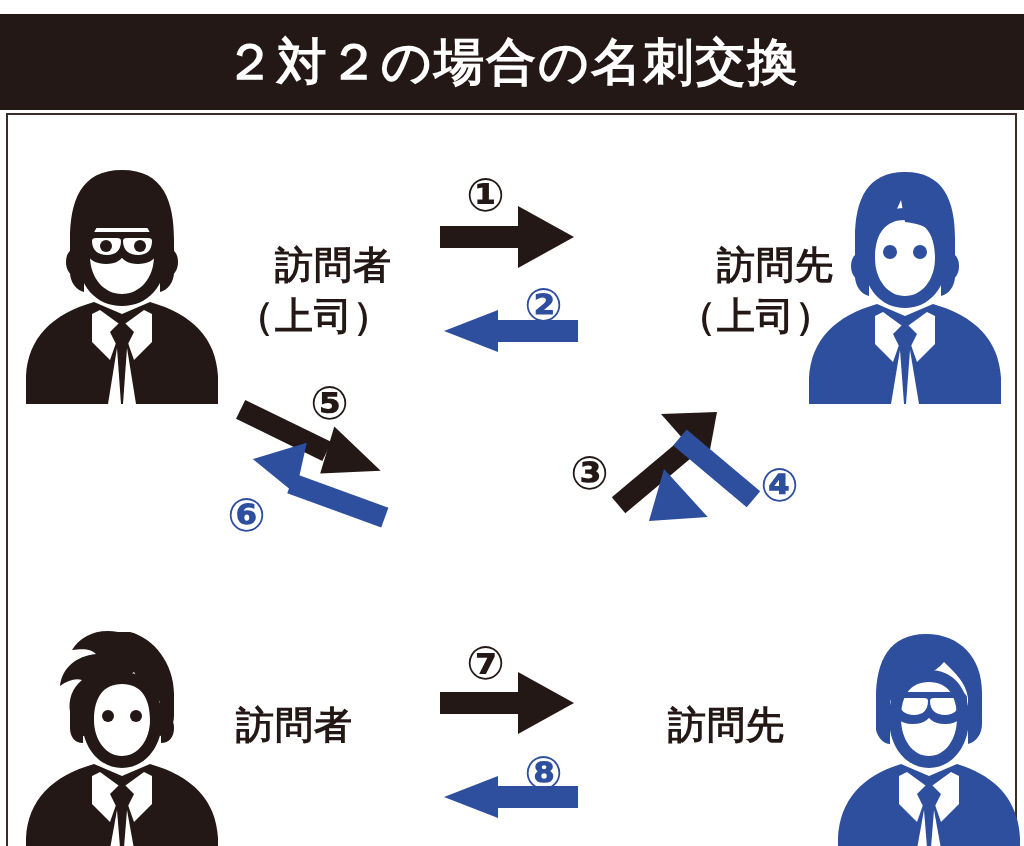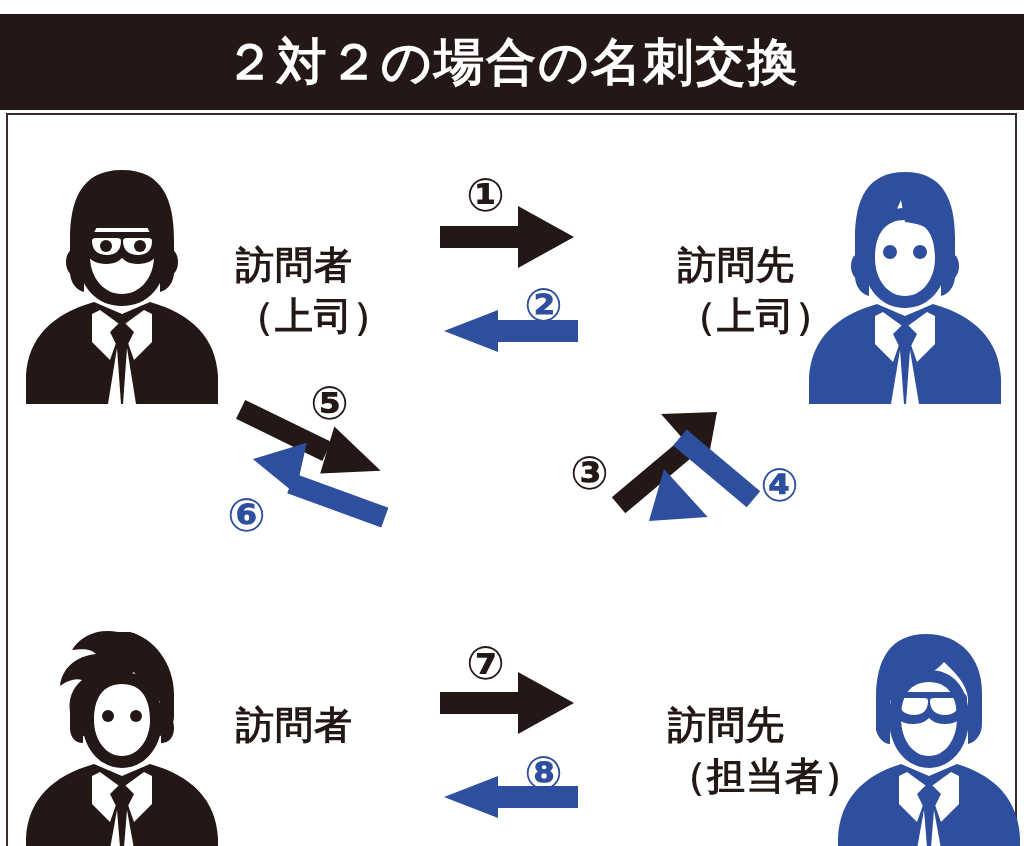--- a/index.html
+++ b/index.html
@@ -69,21 +69,21 @@
   #person-bl { left: 22px;  top: 612px; }
   #person-br { left: 838px; top: 612px; }
 
   
   .role-label {
     position: absolute;
     color: #231815;
     font-size: 38px;
     font-weight: 700;
     line-height: 1.35;
-    text-align: left;
+    text-align: right;
     white-space: nowrap;
     letter-spacing: 1px;
   }
   #label-tl { left: 236px; top: 226px; }
   #label-tr { left: 678px; top: 226px; }
   #label-bl { left: 236px; top: 686px; }
   #label-br { left: 668px; top: 686px; }
 
   
   .arrow-layer {
@@ -257,21 +257,20 @@
     <div>訪問先</div>
     <div>（上司）</div>
   </div>
 
   <div class="role-label" id="label-bl">
     <div>訪問者</div>
   </div>
 
   <div class="role-label" id="label-br">
     <div>訪問先</div>
-    <div>（担当者）</div>
   </div>
 
   <div class="arrow-layer" id="arrows-top">
     <svg width="160" height="190" viewBox="0 0 160 190" aria-hidden="true">
 
       <g>
         <rect x="0" y="52" width="86" height="22" fill="#231815"></rect>
         <path d="M78 32 L134 63 L78 94 Z" fill="#231815"></path>
       </g>
 

